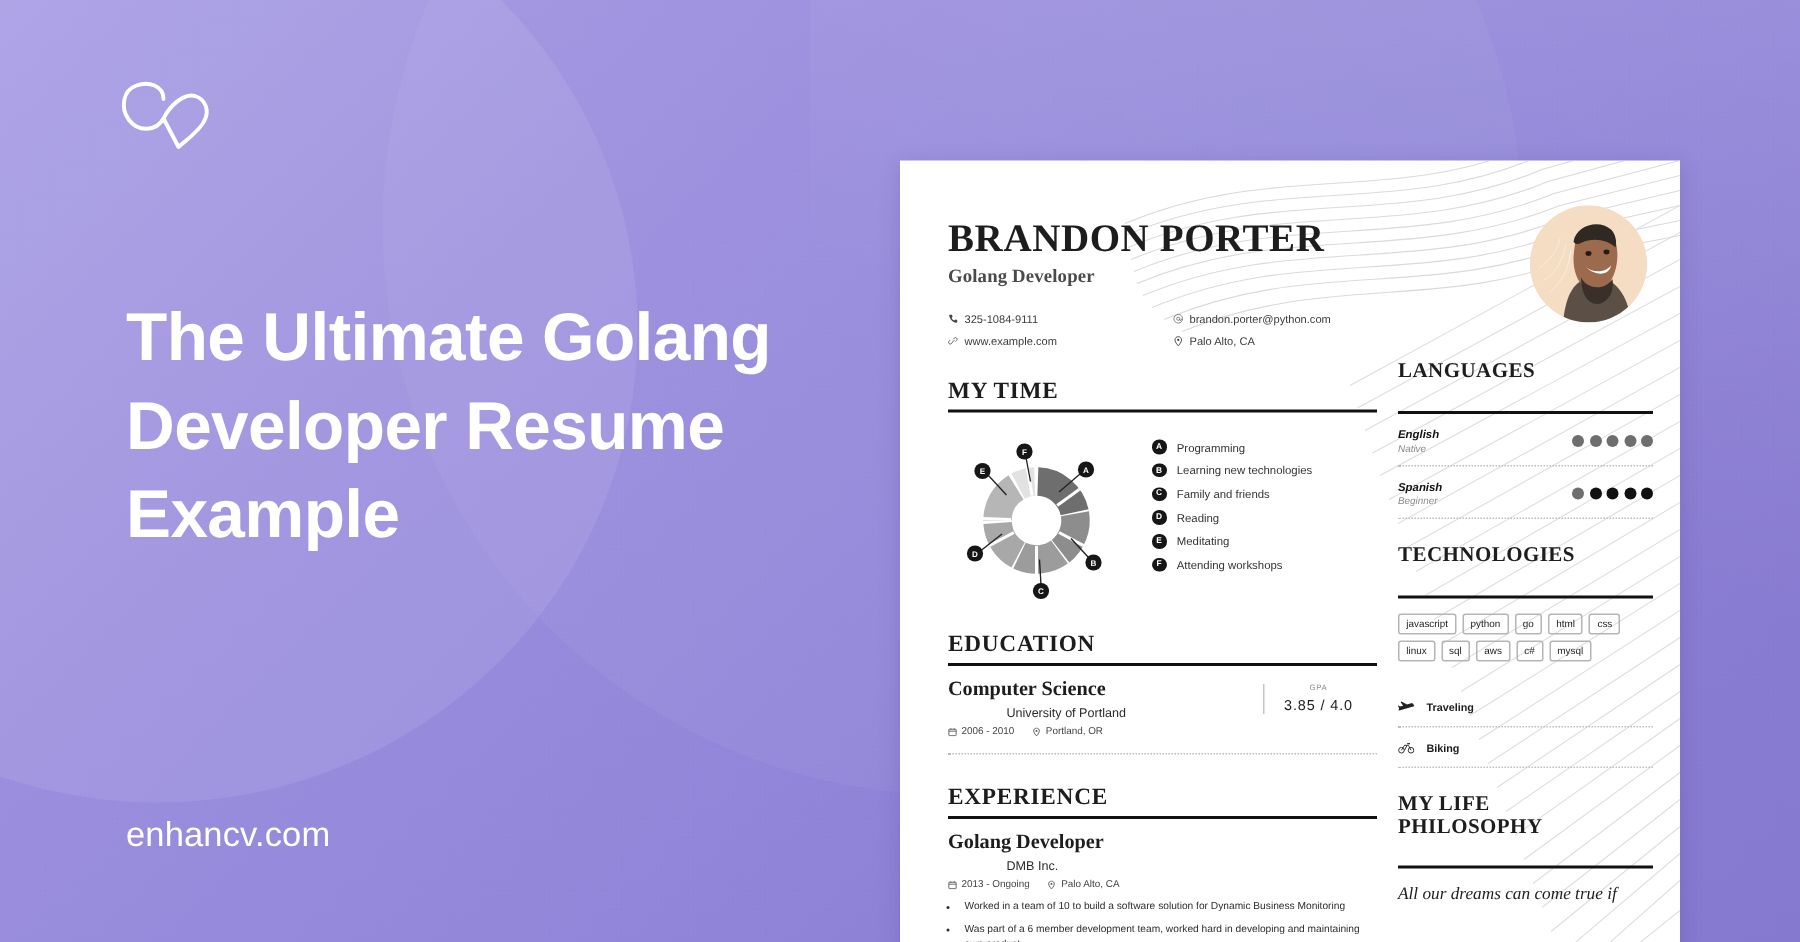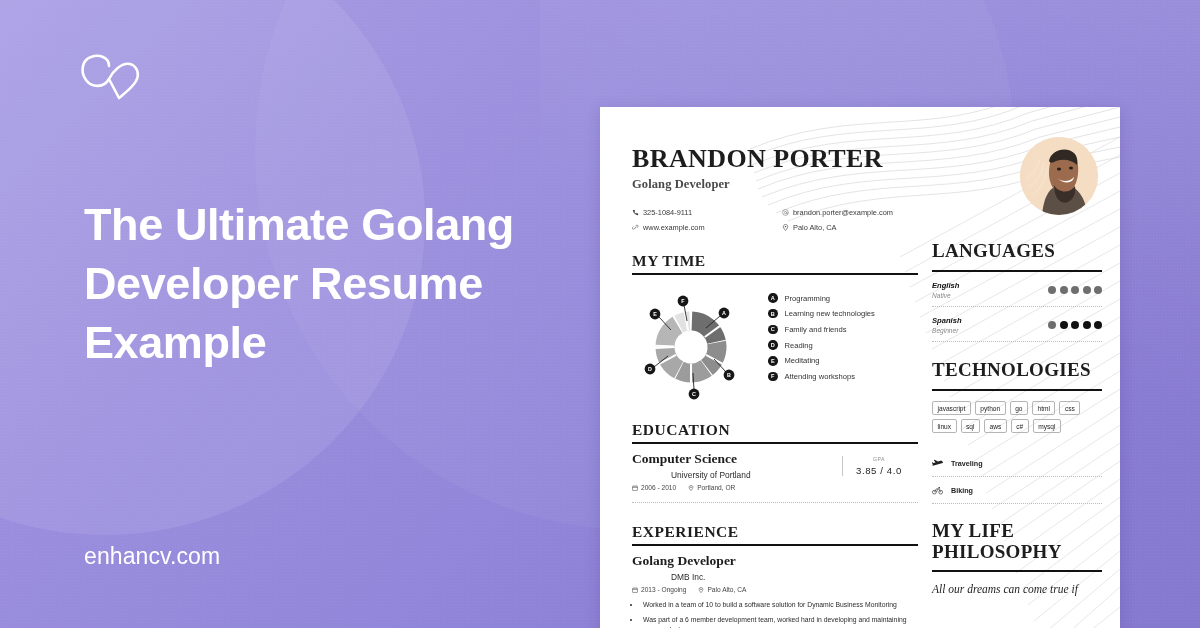--- a/index.html
+++ b/index.html
@@ -115,22 +115,22 @@
   #gpa-label { font-family:"Liberation Sans", sans-serif; font-size:5.2px; color:#8d8d8d; letter-spacing:.5px; }
   #gpa-value { font-family:"Liberation Sans", sans-serif; font-size:9.6px; color:#1d1d1d; margin-top:3px; letter-spacing:.6px; }
   .dotted-sep { border-bottom:1px dotted #bdbdbd; margin-top:11px; }
 
   .bullets { margin-top:7px; font-family:"Liberation Sans", sans-serif; font-size:6.8px; color:#2c2c2c; line-height:1.55; }
   .bullets li { margin-left:9px; margin-bottom:4px; padding-left:2px; }
 
   
   .r-sec { margin-top:17px; }
   .r-title {
-    font-size:19px; font-weight:700; letter-spacing:.3px;
-    border-bottom:2.2px solid #111; padding-bottom:8px;
+    font-size:14px; font-weight:700; letter-spacing:.3px;
+    border-bottom:2.2px solid #111; padding-bottom:18px;
   }
   .r-title.two-line { line-height:1.08; }
   .lang-row { display:flex; justify-content:space-between; align-items:center; padding:9px 0 7px;font-style:italic; }
   .lang-name { font-family:"Liberation Sans", sans-serif; font-size:7.6px; font-weight:700; color:#111; }
   .lang-lvl { font-family:"Liberation Sans", sans-serif; font-size:6.6px; color:#8a8a8a; margin-top:2px; }
   .dots { display:flex; gap:3.4px; }
   .dot { width:8px; height:8px; border-radius:50%; }
   .dot.on { background:#111; }
   .dot.off { background:#6e6e6e; }
 
@@ -251,21 +251,21 @@
             <path d="M3 2 L6 2 L7 5 L5.5 6.5 C6.5 8.8 7.2 9.5 9.5 10.5 L11 9 L14 10 L14 13 C14 14 13 14.3 12 14 C7 12.8 3.2 9 2 4 C1.7 3 2 2 3 2 Z" fill="#444"></path>
           </svg>
           <span>325-1084-9111</span>
         </div>
         <div class="ct">
           <svg width="7" height="7" viewBox="0 0 16 16">
             <circle cx="8" cy="8" r="6.6" fill="none" stroke="#666" stroke-width="1.2"></circle>
             <circle cx="8" cy="8" r="2.4" fill="none" stroke="#666" stroke-width="1.2"></circle>
             <path d="M10.4 8 L10.4 10 C10.4 11.4 13 11.2 13 8" fill="none" stroke="#666" stroke-width="1.2"></path>
           </svg>
-          <span>brandon.porter@example.com</span>
+          <span>brandon.porter@python.com</span>
         </div>
         <div class="ct">
           <svg width="7" height="7" viewBox="0 0 16 16">
             <path d="M6.5 9.5 L9.5 6.5" stroke="#444" stroke-width="1.3" stroke-linecap="round"></path>
             <path d="M9 4.6 L10.6 3 C11.8 1.8 13.8 1.8 15 3 C16.2 4.2 16.2 6.2 15 7.4 L13.4 9" transform="scale(0.82) translate(1,1)" fill="none" stroke="#444" stroke-width="1.5" stroke-linecap="round"></path>
             <path d="M7 11.4 L5.4 13 C4.2 14.2 2.2 14.2 1 13 C-0.2 11.8 -0.2 9.8 1 8.6 L2.6 7" transform="scale(0.82) translate(1,1)" fill="none" stroke="#444" stroke-width="1.5" stroke-linecap="round"></path>
           </svg>
           <span>www.example.com</span>
         </div>
         <div class="ct">

